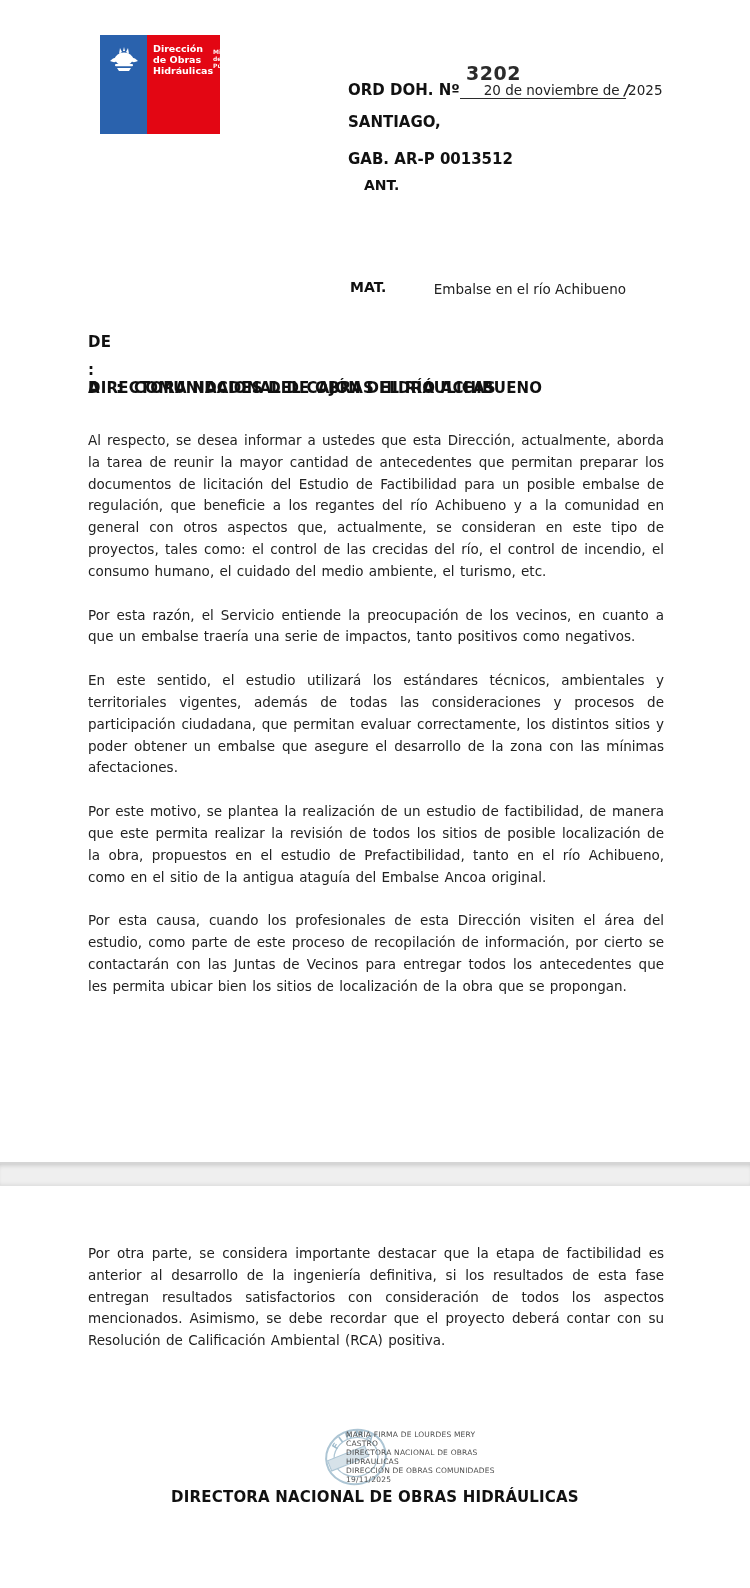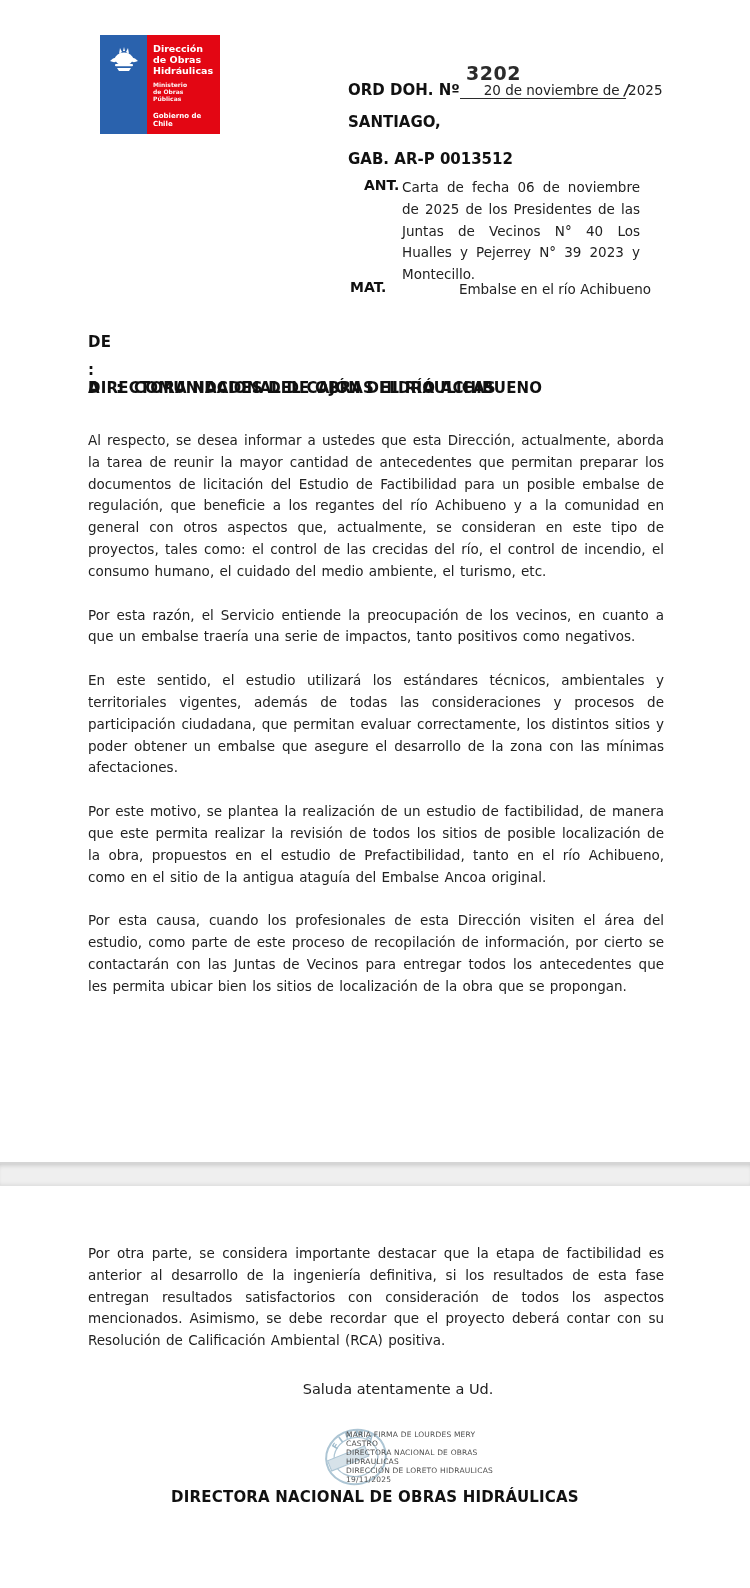--- a/index.html
+++ b/index.html
@@ -36,21 +36,21 @@
     width: 47px; height: 100%;
     background: #2a62ad;
     display: flex; align-items: flex-start; justify-content: center;
     padding-top: 10px;
   }
   .logo-red {
     width: 73px; height: 100%;
     background: #e30613;
     color: #fff;
     padding: 8px 5px 6px 6px;
-    display: flex; flex-direction: column;
+    display: flex; 
   }
   .logo-agency { font-size: 9.5px; font-weight: bold; line-height: 11px; }
   .logo-ministry { font-size: 6px; font-weight: bold; line-height: 7px; margin-top: 5px; opacity: .95; width: 44px; }
   .logo-gov { font-size: 7px; font-weight: bold; margin-top: auto; }
 
   
   .hdr { position: absolute; left: 348px; top: 0; width: 300px; }
   .hand-number {
     position: absolute; left: 118px; top: 62px;
     font-size: 19px; font-weight: bold; color: #2b2b2b; letter-spacing: .5px;
@@ -68,21 +68,21 @@
   .gab-line { position: absolute; left: 0; top: 150px; font-size: 15px; font-weight: bold; color: #111; }
 
   .ref-row { position: absolute; left: 0; display: flex; }
   .ref-ant { top: 177px; margin-left: 14px; }
   .ref-mat { top: 279px; }
   .ref-label { font-weight: bold; color: #111; font-size: 14px; width: 40px; flex: 0 0 40px; padding-left: 2px; }
   .ref-text {
     width: 238px; font-size: 13.5px; line-height: 21.8px;
     text-align: justify; color: #222;
   }
-  .ref-text.single { text-align: center; white-space: nowrap; margin-left: 48px; }
+  .ref-text.single { text-align: right; white-space: nowrap; }
 
   
   .addr { position: absolute; left: 88px; font-size: 15px; font-weight: bold; color: #111; letter-spacing: .2px; display: flex; }
   .addr-de { top: 333px; flex-direction: column; }
   .addr-a { top: 379px; }
   .addr-label { width: 28px; flex: 0 0 28px; }
   .addr-colon { width: 18px; flex: 0 0 18px; }
 
   
   .body-block { position: absolute; left: 88px; top: 430px; width: 576px; }
@@ -131,21 +131,20 @@
   <div class="hdr">
     <div class="hand-number">3202</div>
     <div class="ord-line">
       <span class="ord-label">ORD DOH. Nº</span><span class="date-underlined">20 de noviembre de</span><span class="date-slash">/</span><span class="date-year">2025</span>
     </div>
     <div class="city-line">SANTIAGO,</div>
     <div class="gab-line">GAB. AR-P 0013512</div>
 
     <div class="ref-row ref-ant">
       <div class="ref-label">ANT.</div>
-      <div class="ref-text">Carta de fecha 06 de noviembre de 2025 de los Presidentes de las Juntas de Vecinos N° 40 Los Hualles y Pejerrey N° 39 2023 y Montecillo.</div>
     </div>
 
     <div class="ref-row ref-mat">
       <div class="ref-label">MAT.</div>
       <div class="ref-text single">Embalse en el río Achibueno</div>
     </div>
   </div>
 
   <div class="addr addr-de">
     <span class="addr-label">DE</span>
@@ -168,41 +167,40 @@
   </div>
 
 </div>
 
 <div class="page-gap"></div>
 
 <div class="page page2">
 
   <p class="p2-par">Por otra parte, se considera importante destacar que la etapa de factibilidad es anterior al desarrollo de la ingeniería definitiva, si los resultados de esta fase entregan resultados satisfactorios con consideración de todos los aspectos mencionados. Asimismo, se debe recordar que el proyecto deberá contar con su Resolución de Calificación Ambiental (RCA) positiva.</p>
 
-  <div class="closing">Saluda atentamente a Ud.</div>
 
   <div class="stamp-wrap">
     <svg class="seal" viewBox="0 0 72 66">
       <g transform="rotate(-14 36 33)" fill="none" stroke="#9fbccd" stroke-width="2">
         <ellipse cx="36" cy="33" rx="30" ry="27"></ellipse>
         <ellipse cx="36" cy="33" rx="22" ry="19.5" stroke-width="1.2"></ellipse>
         <rect x="8" y="27" width="40" height="11" fill="#cfdde6" stroke="#9fbccd" stroke-width="1" transform="rotate(-8 28 32)"></rect>
       </g>
       <defs>
         <path id="arcTop" d="M 16 34 A 21 19 0 0 1 58 30"></path>
       </defs>
       <text font-size="8.5" fill="#8fb0c4" font-weight="bold" letter-spacing="2.5" font-family="DejaVu Sans, sans-serif">
         <textPath href="#arcTop" startOffset="8">FIRMA</textPath>
       </text>
     </svg>
     <div class="stamp-lines">
       <div>MARIA FIRMA DE LOURDES MERY</div>
       <div>CASTRO</div>
       <div>DIRECTORA NACIONAL DE OBRAS</div>
       <div>HIDRAULICAS</div>
-      <div>DIRECCIÓN DE LORETO HIDRAULICAS</div>
+      <div>DIRECCIÓN DE OBRAS COMUNIDADES</div>
       <div>19/11/2025</div>
     </div>
   </div>
 
   <div class="sig-title">DIRECTORA NACIONAL DE OBRAS HIDRÁULICAS</div>
 
 </div>
 
 </body></html>

